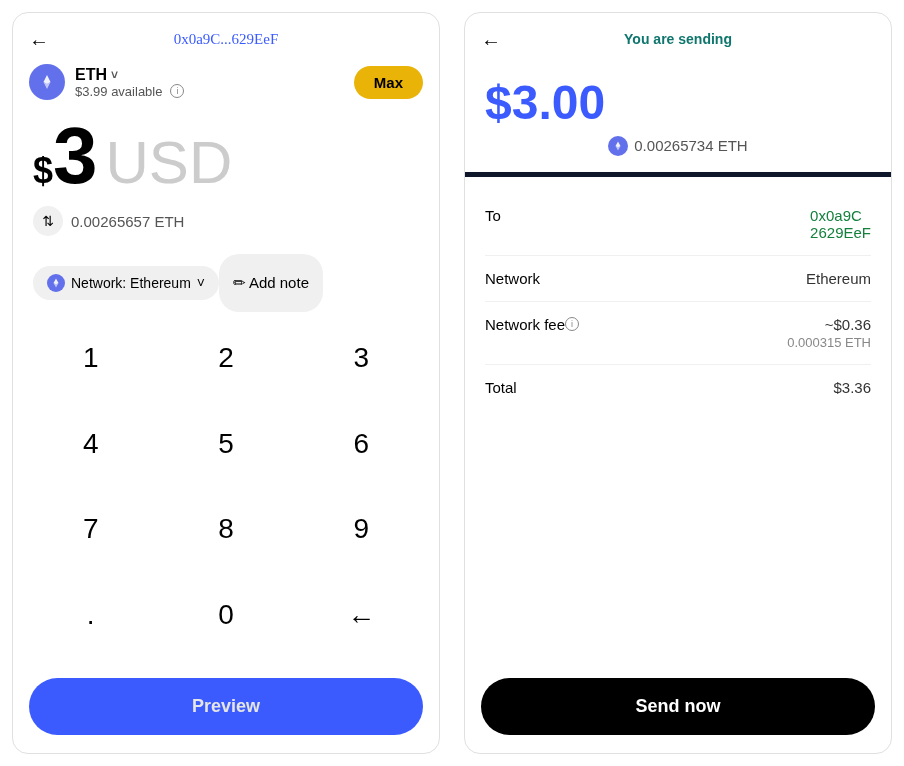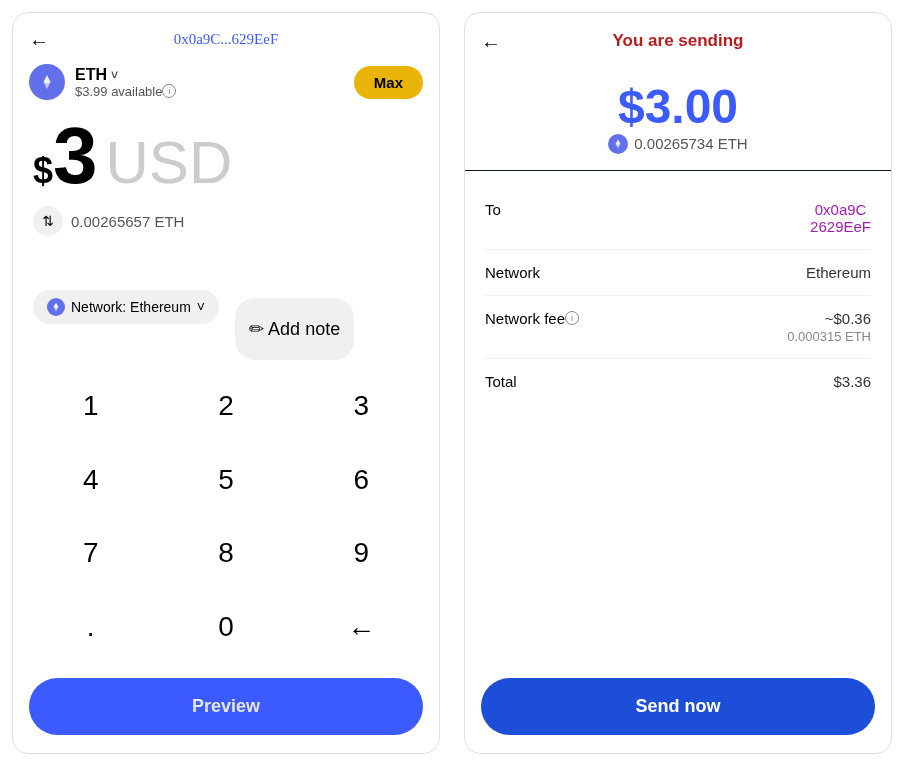--- a/index.html
+++ b/index.html
@@ -86,21 +86,21 @@
     }
     .token-name .chevron {
       font-size: 12px;
       color: #555;
     }
     .token-balance {
       font-size: 13px;
       color: #555;
       display: flex;
       align-items: center;
-      gap: 0;
+      gap: 8px;
     }
     .info-icon {
       width: 14px;
       height: 14px;
       border-radius: 50%;
       border: 1.5px solid #888;
       display: inline-flex;
       align-items: center;
       justify-content: center;
       font-size: 9px;
@@ -162,21 +162,21 @@
       border: none;
     }
     .eth-equiv-text {
       font-size: 15px;
       color: #555;
     }
 
     .network-row {
       display: flex;
       align-items: center;
-      gap: 16px;
+      gap: 0;
       padding: 8px 20px 14px;
     }
     .network-btn {
       display: flex;
       align-items: center;
       gap: 6px;
       background: #f0f0f0;
       border: none;
       border-radius: 20px;
       padding: 8px 14px;
@@ -196,24 +196,23 @@
       font-size: 10px;
     }
     .add-note-btn {
       display: flex;
       align-items: center;
       gap: 6px;
       background: #f0f0f0;
       border: none;
       border-radius: 20px;
       padding: 20px 14px;
-      font-size: 18px;
+      font-size: 15px;
       font-weight: 500;
       cursor: pointer;
-      margin-top: 44px;
     }
 
     
     .numpad {
       display: grid;
       grid-template-columns: repeat(3, 1fr);
       gap: 0;
       padding: 0 10px;
       flex: 1;
     }
@@ -249,41 +248,41 @@
       align-items: center;
       justify-content: center;
       padding: 18px 16px 10px;
       position: relative;
     }
     .right-header .back-arrow {
       position: absolute;
       left: 16px;
     }
     .right-title {
-      font-size: 17px;
+      font-size: 14px;
       font-weight: 700;
-      color: #b91c1c;
+      color: #0f766e;
     }
 
     .sending-amount-section {
       padding: 20px 20px 16px;
-      text-align: center;
-      border-bottom: 1px solid #0f172a;
+      border-bottom: 5px solid #0f172a;
     }
     .sending-usd {
       font-size: 48px;
       font-weight: 700;
       color: #3b5bff;
       line-height: 1.1;
     }
     .sending-eth {
       display: flex;
       align-items: center;
       justify-content: center;
       gap: 6px;
+      margin-top: 6px;
       font-size: 15px;
       color: #555;
     }
     .eth-small-icon {
       width: 20px;
       height: 20px;
       border-radius: 50%;
       background: #6271eb;
       display: flex;
       align-items: center;
@@ -321,27 +320,27 @@
       color: #888;
       text-align: right;
       margin-top: 2px;
     }
     .detail-label-with-icon {
       display: flex;
       align-items: center;
     }
     .to-address {
       font-size: 15px;
-      color: #a21caf;
-      text-align: center;
+      color: #15803d;
+      text-align: left;
     }
 
     .send-now-btn {
       margin: 10px 16px 18px;
-      background: #1d4ed8;
+      background: #000000;
       color: #fff;
       border: none;
       border-radius: 30px;
       padding: 18px;
       font-size: 18px;
       font-weight: 600;
       cursor: pointer;
       width: calc(100% - 32px);
     }
   </style>

